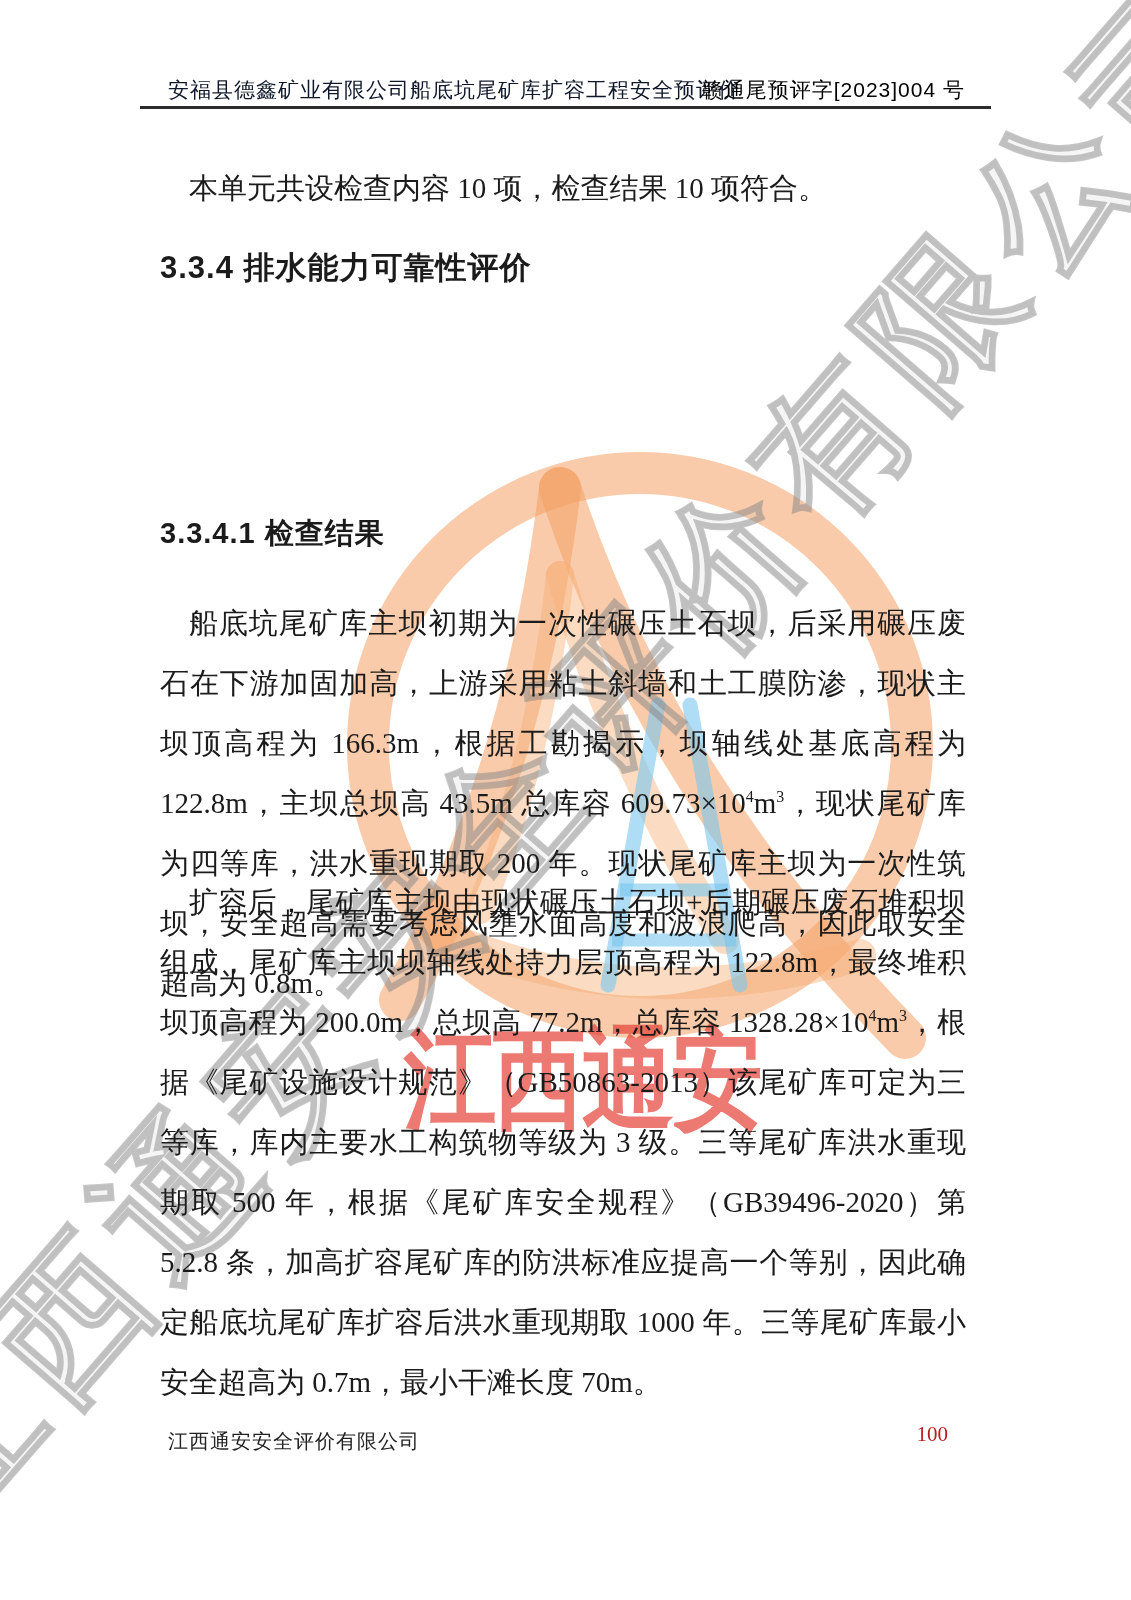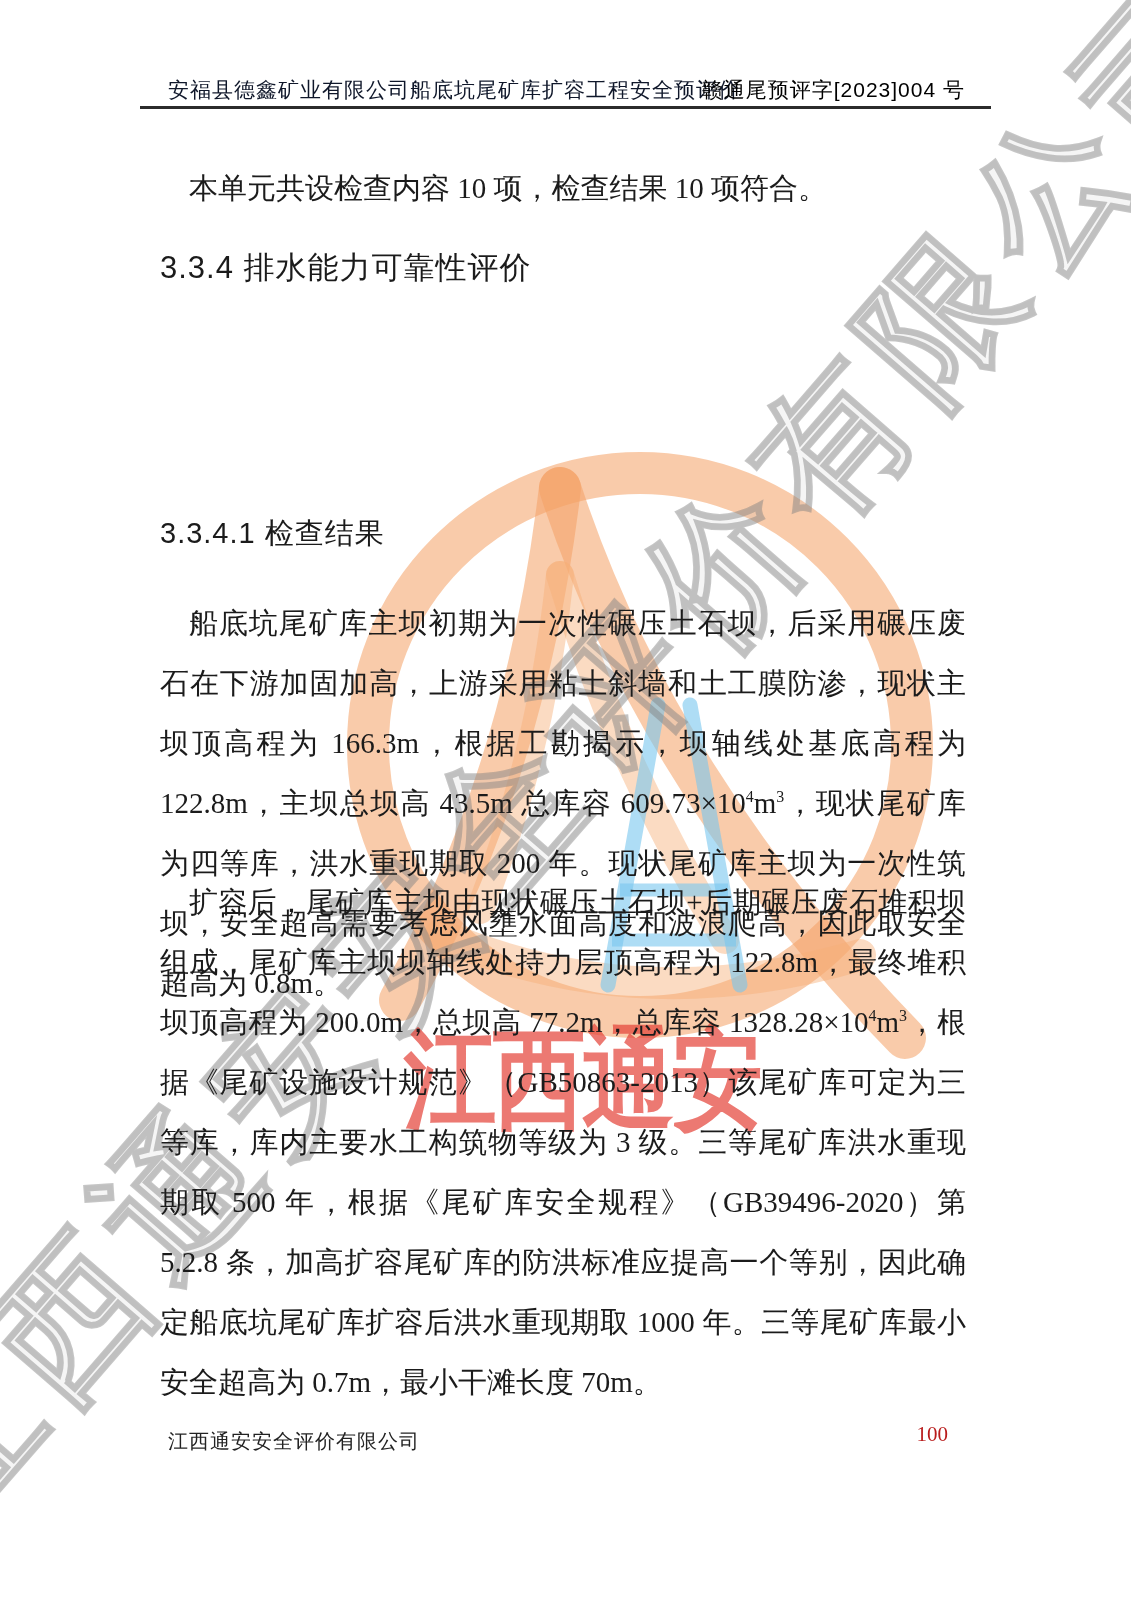--- a/index.html
+++ b/index.html
@@ -29,21 +29,21 @@
   }
   
   .content-block{
     position:absolute;left:160px;width:806px;
     font-size:29px;line-height:60px;
     text-align:justify;
     z-index:4;
   }
   .indent{text-indent:1em;}
   .heading{
-    font-weight:normal;
+    font-weight:bold;
     font-family:"Liberation Sans","DejaVu Sans",sans-serif;
     letter-spacing:1px;
     text-align:left;
   }
   .h3{font-size:31px;}
   .h4{font-size:29px;}
   sup{font-size:0.55em;line-height:0;vertical-align:super;}
   
   .footer-company{
     position:absolute;left:168px;top:1428px;

